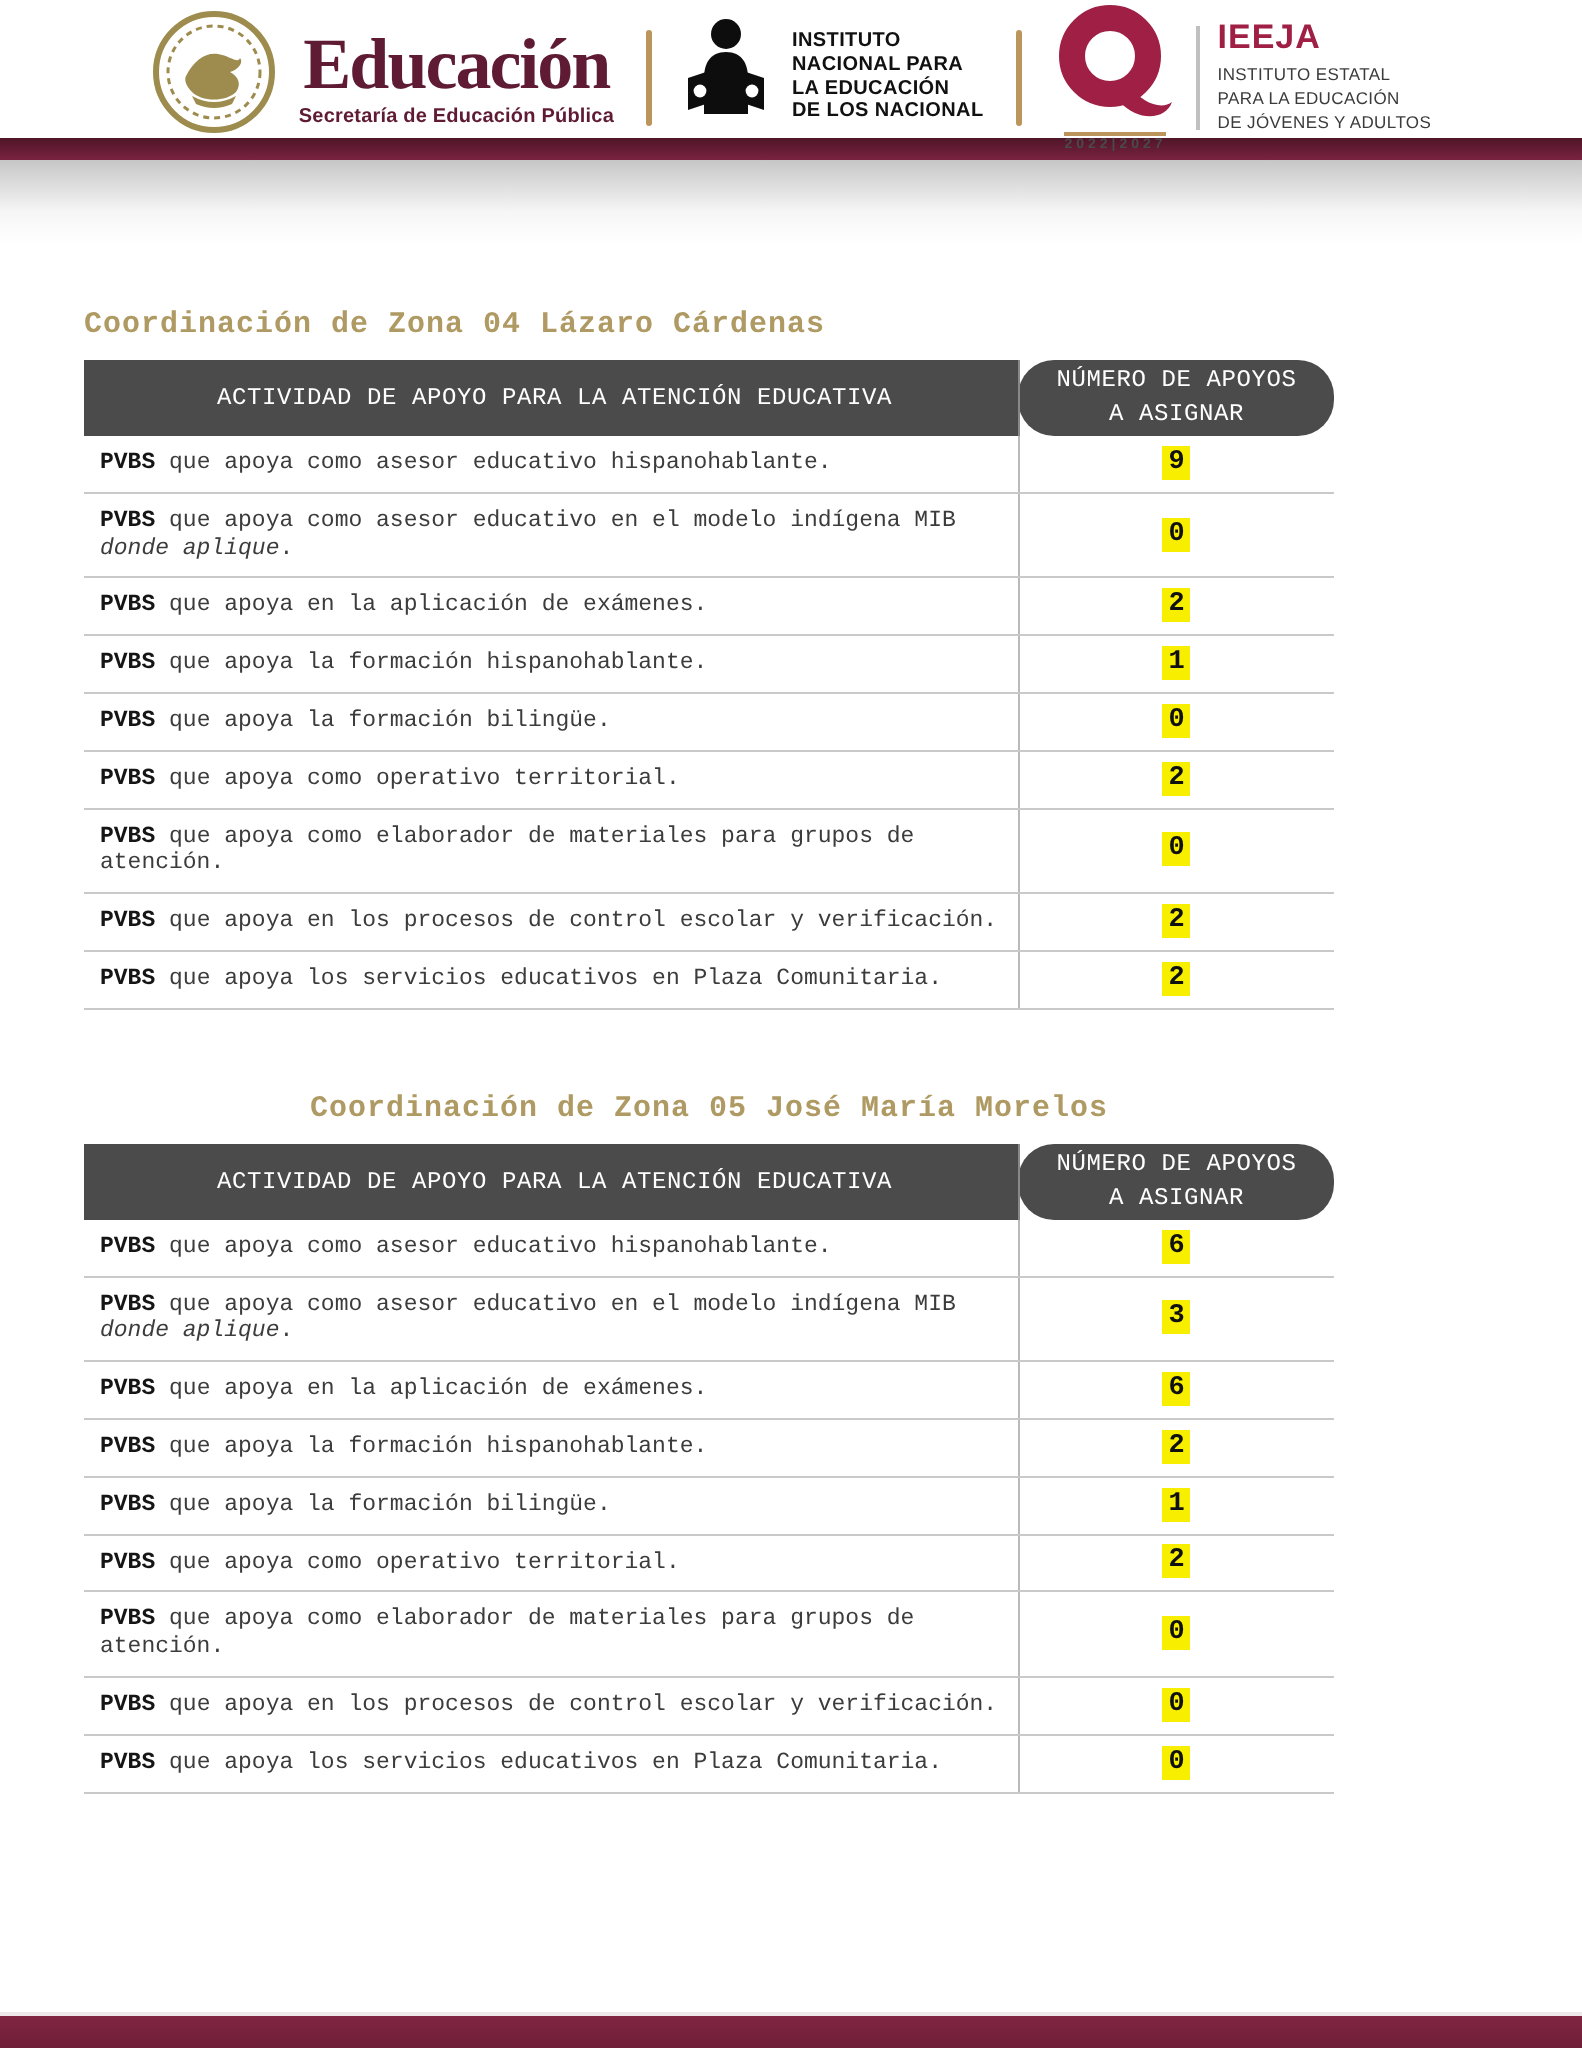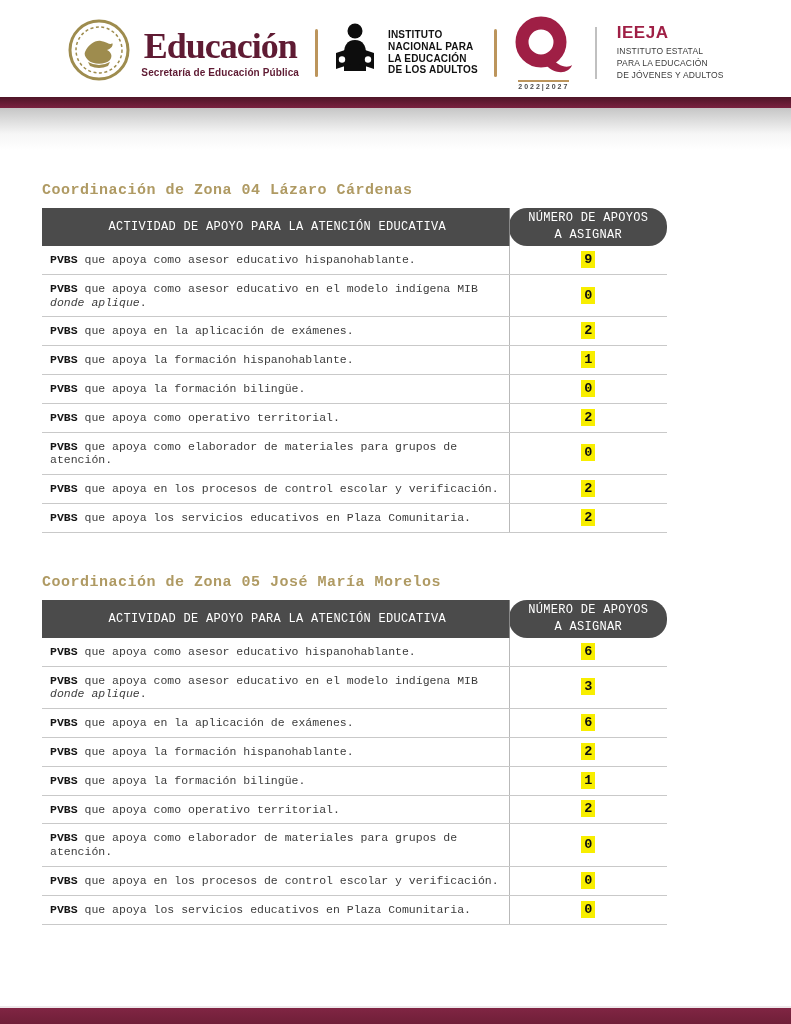--- a/index.html
+++ b/index.html
@@ -2,41 +2,41 @@
 <html><head>
 <meta charset="utf-8">
 <style>
   html,body{margin:0;padding:0;}
   body{
     width:791px;height:1024px;position:relative;background:#ffffff;
     font-family:"Liberation Mono", monospace;overflow:hidden;
   }
   
   .header{
-    height:97px;display:flex;align-items:center;justify-content:center;
+    height:69px;display:flex;align-items:center;justify-content:center;
     gap:16px;box-sizing:border-box;padding-top:8px;background:#fff;
   }
   .sep-block{display:flex;align-items:center;gap:10px;}
   .sep-text{display:flex;flex-direction:column;align-items:center;}
   .sep-wordmark{
     font-family:"Liberation Serif", serif;font-weight:bold;
     font-size:36px;color:#5f1b33;line-height:1;letter-spacing:-1px;
   }
   .sep-subtitle{
     font-family:"Liberation Sans", sans-serif;font-weight:bold;
     font-size:10px;color:#5f1b33;margin-top:3px;letter-spacing:0.1px;
   }
   .v-sep-gold{width:3px;height:48px;background:#bc955c;border-radius:2px;}
   .v-sep-gray{width:2px;height:52px;background:#c0c0c0;}
   .inea-block{display:flex;align-items:center;gap:12px;}
   .inea-name{
     font-family:"Liberation Sans", sans-serif;font-weight:bold;
     font-size:10px;color:#111;line-height:1.18;letter-spacing:0.2px;
   }
-  .ieeja-block{display:flex;align-items:center;gap:20px;}
+  .ieeja-block{display:flex;align-items:center;gap:9px;}
   .ieeja-logo-col{display:flex;flex-direction:column;align-items:center;}
   .ieeja-years{
     font-family:"Liberation Sans", sans-serif;font-size:7px;font-weight:bold;
     color:#4a4a4a;letter-spacing:2px;margin-top:1px;border-top:2px solid #bc955c;padding-top:1px;
   }
   .ieeja-name-block{display:flex;flex-direction:column;}
   .ieeja-acronym{
     font-family:"Liberation Sans", sans-serif;font-weight:bold;
     font-size:17px;color:#9f1f45;line-height:1;margin-bottom:4px;letter-spacing:0.5px;
   }
@@ -51,21 +51,21 @@
     position:absolute;left:0;bottom:0;width:791px;height:16px;
     background:linear-gradient(#802543,#6f1f38);border-top:2px solid #eee8ea;
   }
   
   .content{width:625px;margin-left:42px;}
   .section-title{
     color:#af9a63;font-size:15px;font-weight:bold;letter-spacing:0.5px;
     margin:0 0 9px 0;
   }
   .title-1{padding-top:27px;}
-  .title-2{padding-top:41px;}
+  .title-2{padding-top:41px;text-align:center;}
   table.support-table{width:625px;border-collapse:collapse;table-layout:fixed;}
   thead th{
     background:#4b4b4b;color:#ffffff;font-weight:normal;font-size:12px;
     height:38px;vertical-align:middle;
   }
   th.col-activity{text-align:center;padding:0 4px 0 8px;letter-spacing:0.3px;}
   th.col-number{
     text-align:center;border-left:1px solid #888888;
     padding:0 12px;line-height:1.4;letter-spacing:0.3px;border-radius:18px;
   }
@@ -112,21 +112,21 @@
         <path d="M2 30 l15 -5 v16 l-15 5 z" fill="#0d0d0d"></path>
         <path d="M40 30 l-15 -5 v16 l15 5 z" fill="#0d0d0d"></path>
         <circle cx="8" cy="36.5" r="3.2" fill="#ffffff"></circle>
         <circle cx="34" cy="36.5" r="3.2" fill="#ffffff"></circle>
       </svg>
     </span>
     <div class="inea-name">
       <div>INSTITUTO</div>
       <div>NACIONAL PARA</div>
       <div>LA EDUCACIÓN</div>
-      <div>DE LOS ADULTOS</div>
+      <div>DE LOS NACIONAL</div>
     </div>
   </div>
 
   <div class="v-sep-gold"></div>
 
   <div class="ieeja-block">
     <div class="ieeja-logo-col">
       <span>
         <svg width="62" height="58" viewBox="0 0 62 58">
           <circle cx="28" cy="26" r="19" fill="none" stroke="#9f1f45" stroke-width="13"></circle>

